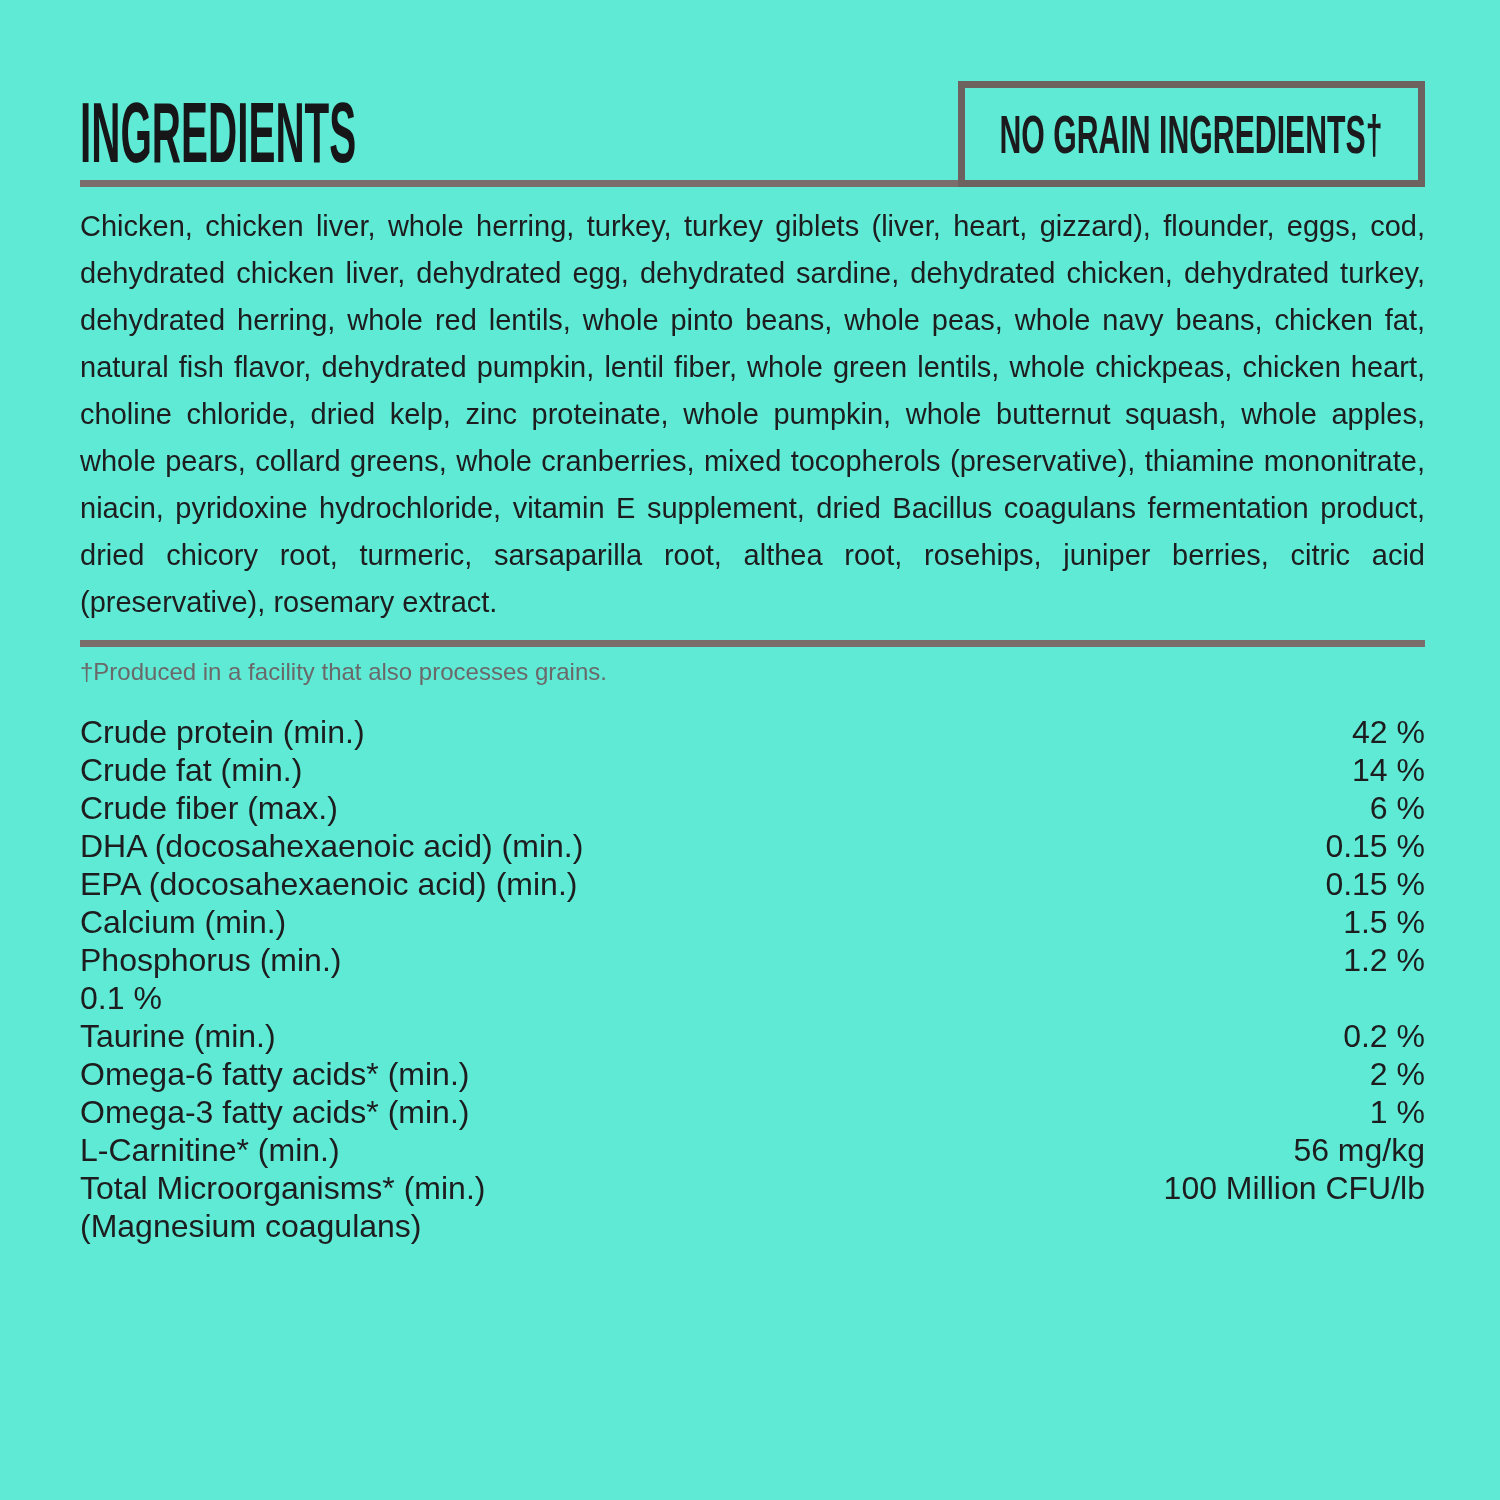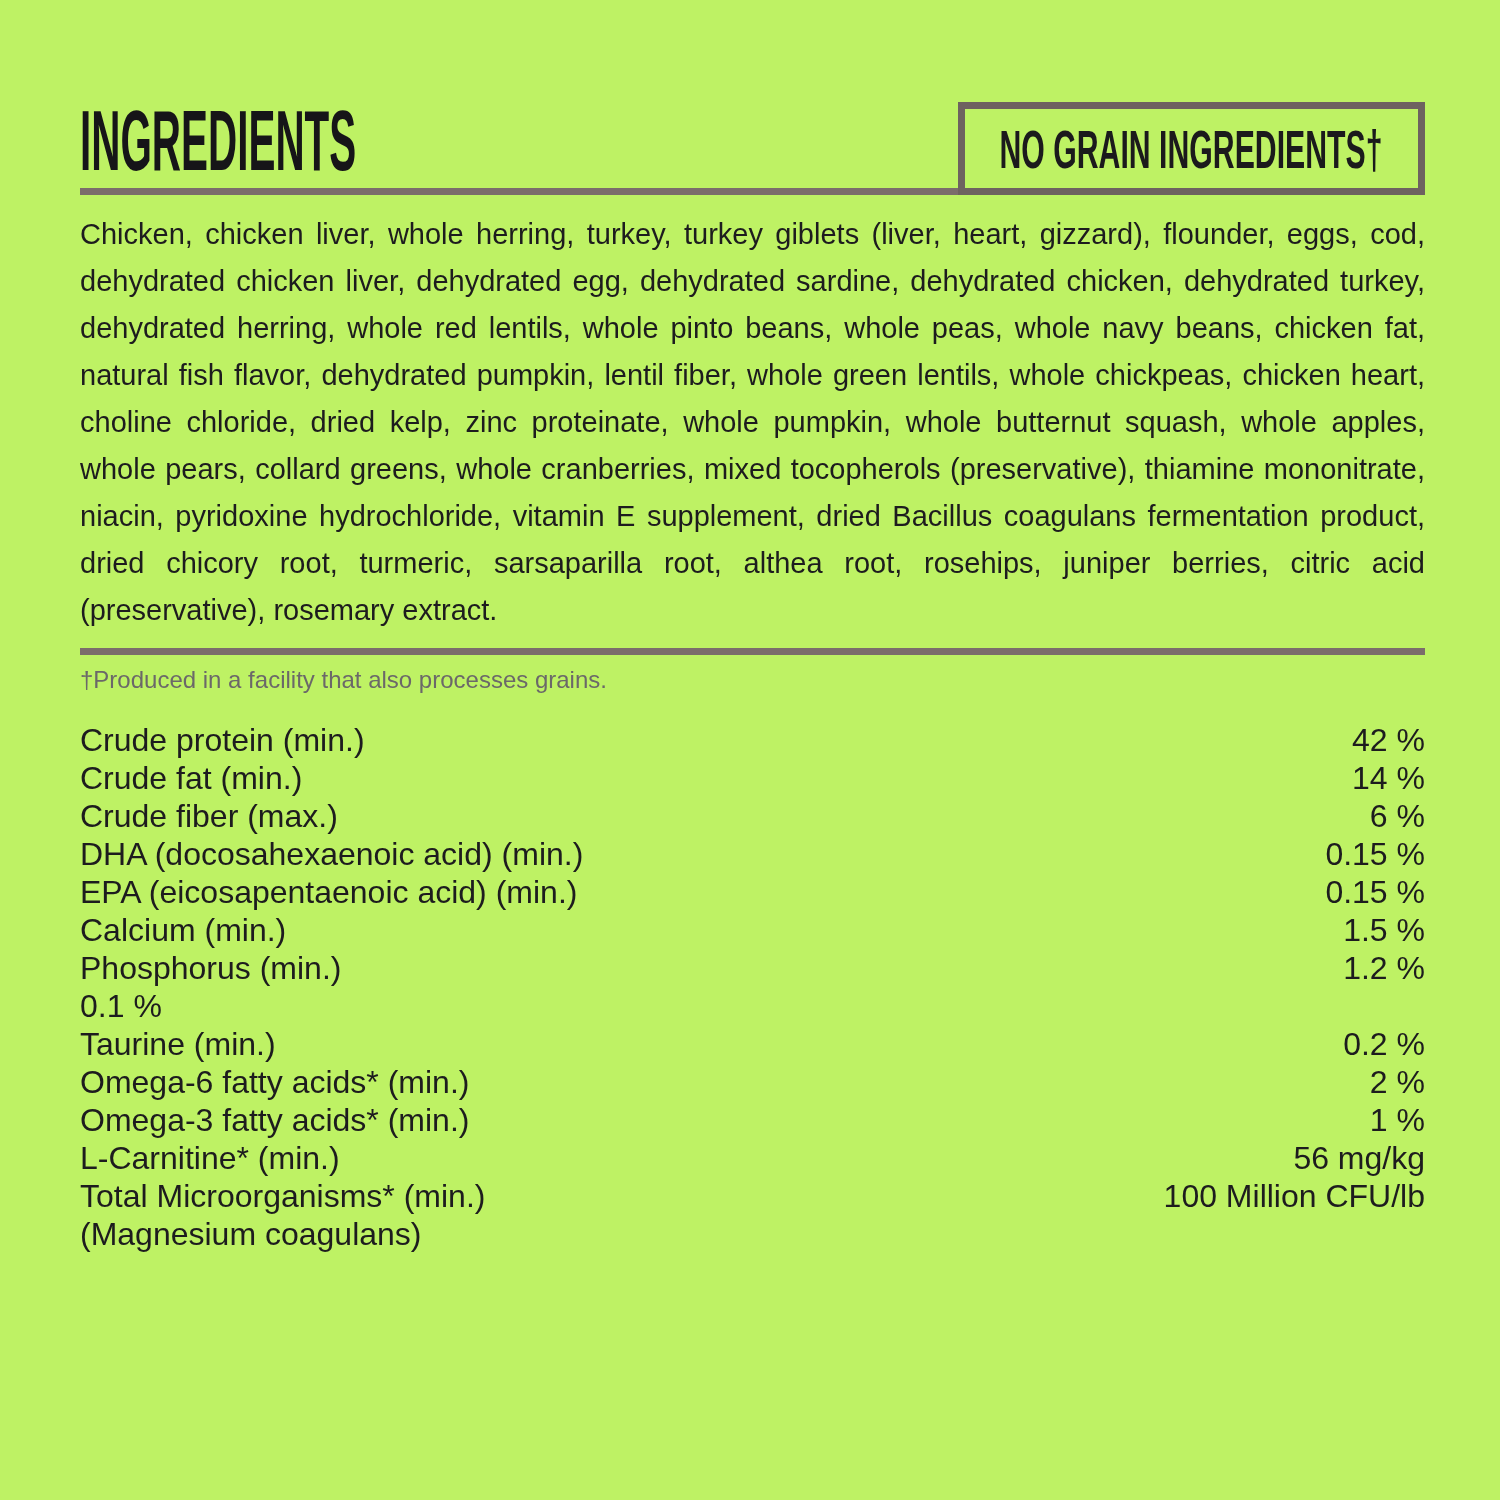--- a/index.html
+++ b/index.html
@@ -7,22 +7,22 @@
     width:1500px;height:1500px;
     background:#e5e6e8;
     font-family:"Liberation Sans", sans-serif;
     color:#1d1c1e;
     overflow:hidden;
   }
   .page{
     position:relative;
     width:1500px;height:1500px;
     box-sizing:border-box;
-    padding:8px 75px 0 80px;
-    background:#bef264;
+    padding:0 75px 0 80px;
+    background:#5eead4;
   }
   
   .sec-header{
     position:relative;
     height:187px;
   }
   .sec-header .rule{
     position:absolute;left:0;right:0;bottom:0;
     height:7px;background:#7b6d6b;
   }
@@ -31,21 +31,21 @@
     font-size:86px;line-height:1;font-weight:700;
     letter-spacing:0px;white-space:nowrap;
     transform:scaleX(0.47);transform-origin:0 100%;
     color:#161518;
   }
   .sec-header.ga{height:110px;margin-top:42px;}
   .sec-header.ga .big-title{bottom:14px;}
   
   .badge{
     position:absolute;right:0;bottom:0;
-    width:467px;height:93px;
+    width:467px;height:106px;
     box-sizing:border-box;
     border:7px solid #6e6260;
     display:flex;align-items:center;justify-content:center;
   }
   .badge span{
     font-size:54px;font-weight:700;line-height:1;
     white-space:nowrap;
     transform:scaleX(0.56);transform-origin:50% 50%;
     color:#1b1a1c;
   }
@@ -107,21 +107,21 @@
     </div>
     <div class="ga-row">
       <span class="lbl">Crude fiber (max.)</span>
       <span class="val">6 %</span>
     </div>
     <div class="ga-row">
       <span class="lbl">DHA (docosahexaenoic acid) (min.)</span>
       <span class="val">0.15 %</span>
     </div>
     <div class="ga-row">
-      <span class="lbl">EPA (eicosapentaenoic acid) (min.)</span>
+      <span class="lbl">EPA (docosahexaenoic acid) (min.)</span>
       <span class="val">0.15 %</span>
     </div>
     <div class="ga-row">
       <span class="lbl">Calcium (min.)</span>
       <span class="val">1.5 %</span>
     </div>
     <div class="ga-row">
       <span class="lbl">Phosphorus (min.)</span>
       <span class="val">1.2 %</span>
     </div>

